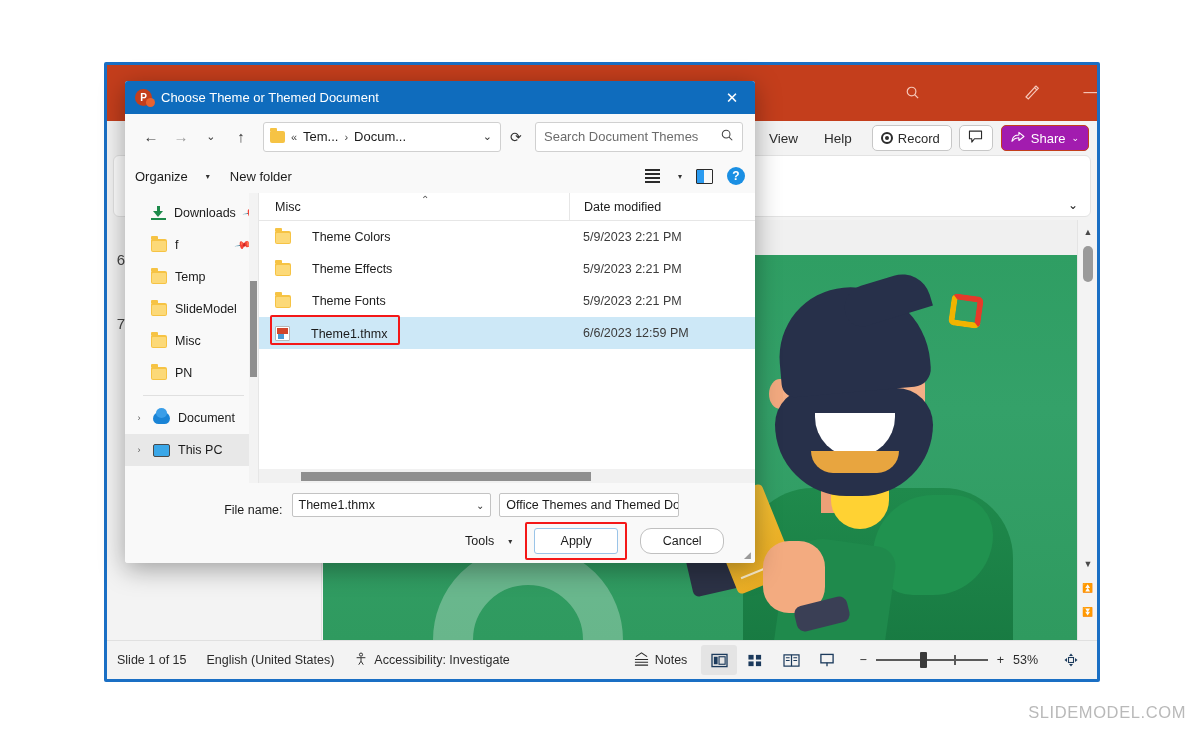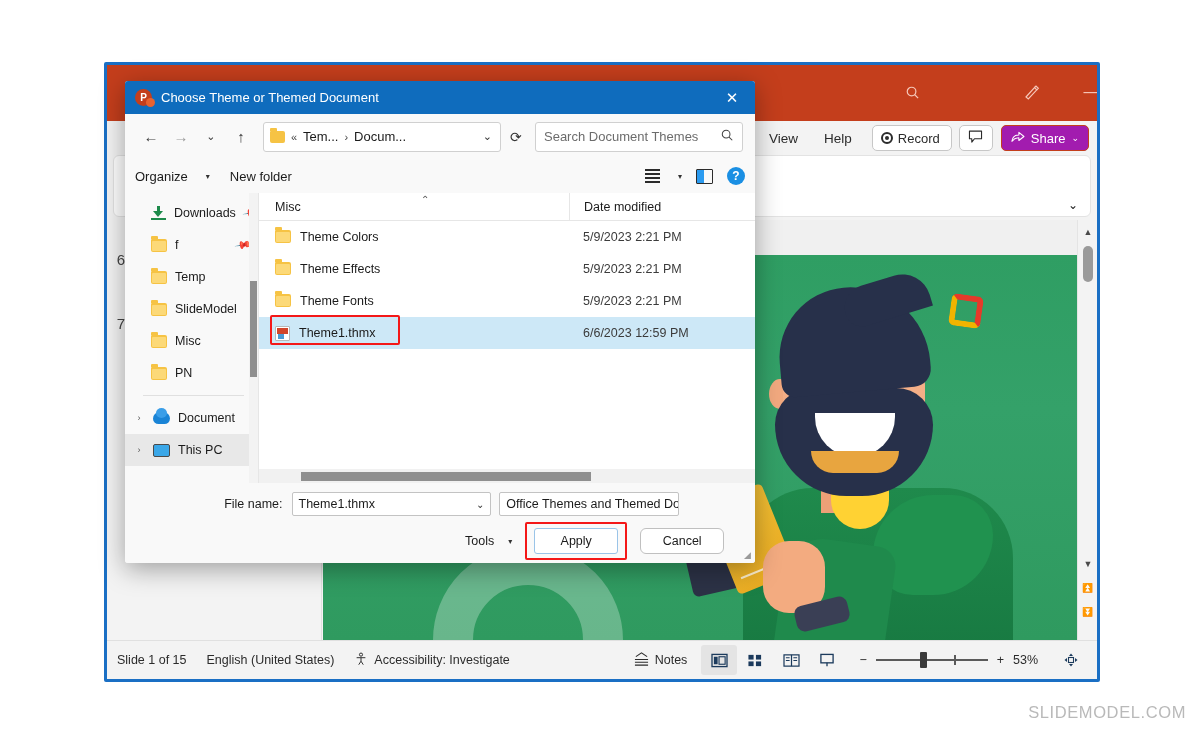--- a/index.html
+++ b/index.html
@@ -304,41 +304,41 @@
     height: 28px; display:flex; align-items:center; font-size: 12.5px; color:#1b1b1b;
     border-bottom: 1px solid #e6e6e6; position:relative;
   }
   #col-name { width: 310px; padding-left: 16px; position:relative; }
   #sort-caret { position:absolute; left: 162px; top: -6px; font-size: 10px; color:#555; }
   #col-date { padding-left: 14px; border-left: 1px solid #e6e6e6; height:28px; display:flex;align-items:center; }
   .file-row {
     height: 32px; display:flex; align-items:center; font-size: 12.5px; color:#1b1b1b;
   }
   .file-row.selected { background:#cde8f7; }
-  .fr-name { width: 310px; display:flex; align-items:flex-start; gap: 9px; padding-left: 16px; }
+  .fr-name { width: 310px; display:flex; align-items:flex-end; gap: 21px; padding-left: 16px; }
   .fr-date { color:#3b3b3b; padding-left: 14px; }
   .ico-thmx {
     width:15px;height:15px; background:#fff; border:1px solid #b8b8b8; border-radius:1px;
     position:relative; flex:0 0 auto;
   }
   .ico-thmx::before{content:"";position:absolute;left:1px;top:1px;right:1px;height:6px;background:#d2452a;}
   .ico-thmx::after{content:"";position:absolute;left:2px;bottom:1px;width:6px;height:5px;background:#4a9ad4;}
   #sel-highlight-box {
     position:absolute; left: 11px; top: 122px; width: 130px; height: 30px;
     border: 2.5px solid #f41818; border-radius: 2px; pointer-events:none;
   }
   #list-hscroll {
     position:absolute; left: 0; bottom: 0; width: 100%; height: 14px; background:#f1f1f1;
   }
   #list-hthumb { position:absolute; left: 42px; top: 3px; width: 290px; height: 9px; background:#8f8f8f; }
 
   #dlg-footer {
     position: absolute; left:0; top: 402px; width: 630px; height: 80px; background:#f9f9f9;
   }
-  #fname-row { position:absolute; left:0; top: 8px; width:554px; height:26px; display:flex; align-items:center; }
+  #fname-row { position:absolute; left:0; top: 8px; width:554px; height:26px; display:flex; align-items:flex-end; }
   #fname-label { width: 182px; text-align:right; padding-right: 9px; font-size: 12.5px; color:#1b1b1b; }
   #fname-input {
     width: 218px; height: 24px; border:1px solid #c3c3c3; background:#fff; border-radius:2px;
     display:flex; align-items:center; padding: 0 6px; font-size: 12.5px; color:#1b1b1b;
   }
   #fname-chev { margin-left:auto; font-size: 10px; color:#333; }
   #ftype-select {
     width: 196px; height: 24px; margin-left: 8px;
     border:1px solid #c3c3c3; background:#fff; border-radius:2px;
     display:flex; align-items:center; padding: 0 6px; font-size: 12.5px; color:#1b1b1b;
@@ -352,21 +352,21 @@
     width: 84px; height: 26px; background:#fff; border:1px solid #9ac4e8;
     border-radius:3px; font-size: 12.5px; color:#1b1b1b;
     display:flex;align-items:center;justify-content:center;
   }
   #apply-red {
     position:absolute; left: -9px; top: -6px; width: 102px; height: 38px;
     border: 2.5px solid #f41818; border-radius: 2px; pointer-events:none;
   }
   #cancel-btn {
     width: 84px; height: 26px; background:#fff; border:1px solid #c0c0c0;
-    border-radius:6px; font-size: 12.5px; color:#1b1b1b;
+    border-radius:11px; font-size: 12.5px; color:#1b1b1b;
     display:flex;align-items:center;justify-content:center; margin-left: 22px;
   }
   #resize-grip { position:absolute; right:4px; bottom:3px; color:#9a9a9a; font-size:9px; }
 
   #watermark {
     position:absolute; right: 14px; top: 703px;
     font-size: 16.5px; color: #b9b9b9; letter-spacing: 0.6px;
   }
 </style>
 </head>

